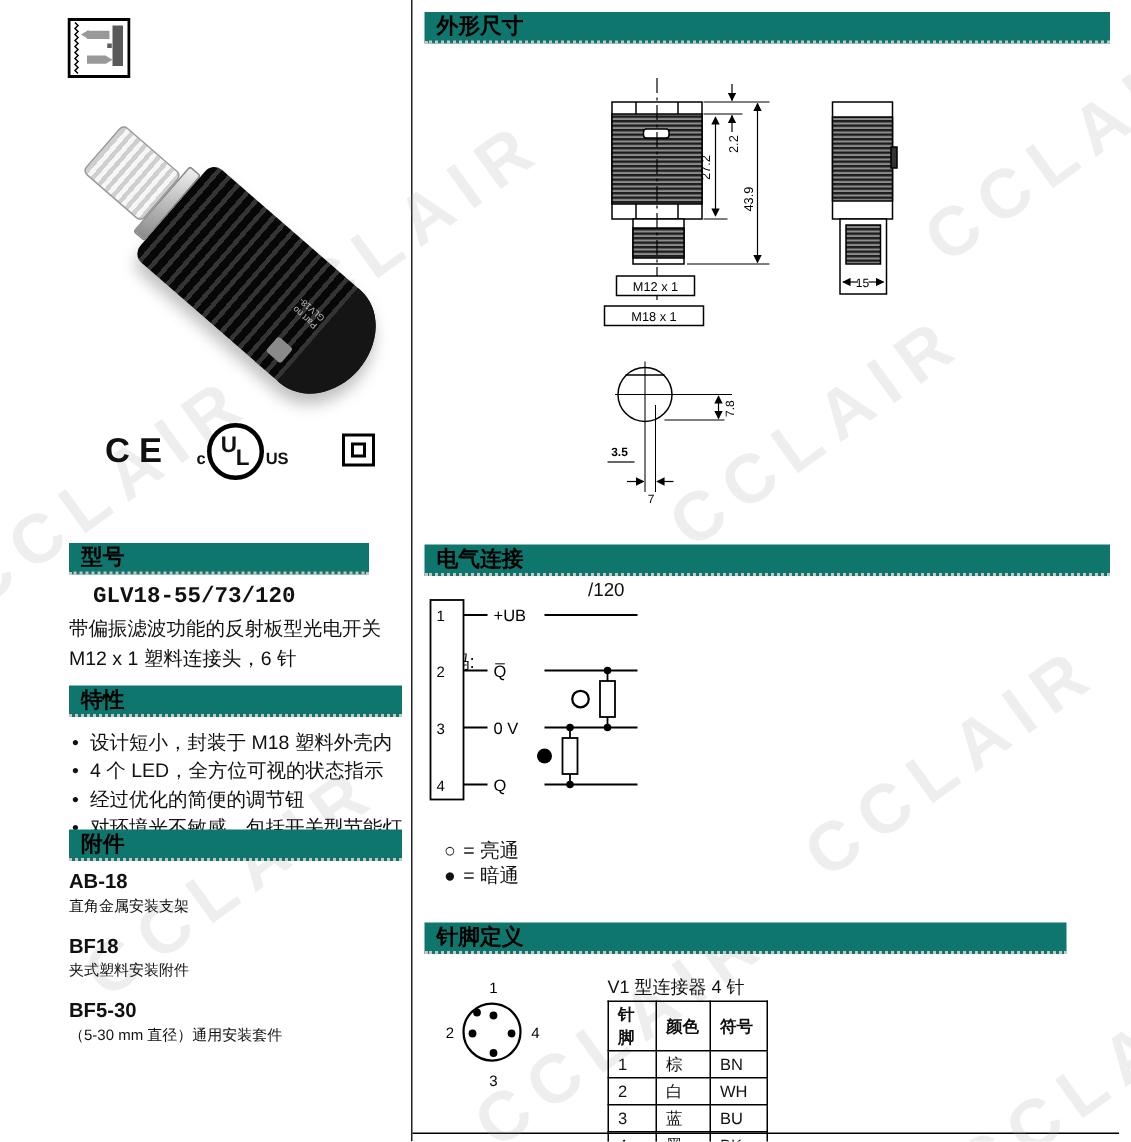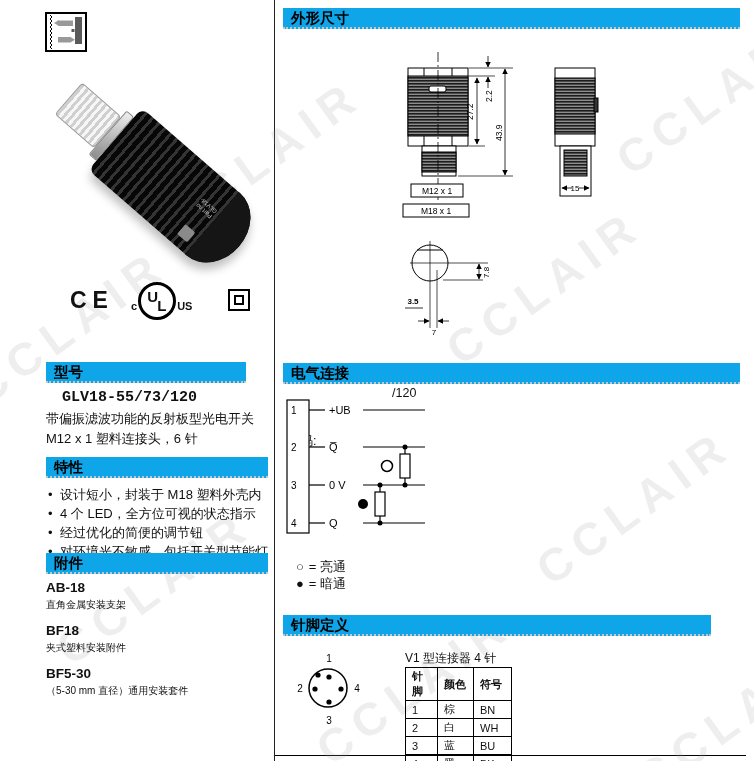--- a/index.html
+++ b/index.html
@@ -6,21 +6,21 @@
   body { background:#fff; font-family:"Liberation Sans", sans-serif; color:#111; }
   #page { position:relative; width:754px; height:761px; background:#fff; overflow:hidden; }
 
   .wm { position:absolute; font-size:46px; font-weight:bold; letter-spacing:9px;
         color:rgba(160,160,160,0.18); transform:rotate(-36deg); white-space:nowrap;
         pointer-events:none; z-index:1; }
 
   .divider { position:absolute; left:274px; top:0; width:1px; height:761px; background:#222; }
   .footer-line { position:absolute; left:275px; top:755px; width:471px; height:1px; background:#000; }
 
-  .bar { position:absolute; height:21px; background:#0ea5e9; border-bottom:2px dotted #c6c6c6;
+  .bar { position:absolute; height:21px; background:#0f766e; border-bottom:2px dotted #c6c6c6;
          font-weight:bold; font-size:14.5px; line-height:20px; padding-left:8px; color:#000; z-index:2; }
 
   .abs { position:absolute; z-index:2; }
 
   
   .model-name { font-weight:bold; font-size:15px; }
   .desc { font-size:13px; line-height:20px; width:226px; }
   ul.features { list-style:none; width:228px; }
   ul.features li { font-size:13px; line-height:19px; padding-left:14px; position:relative; }
   ul.features li::before { content:"•"; position:absolute; left:2px; }

